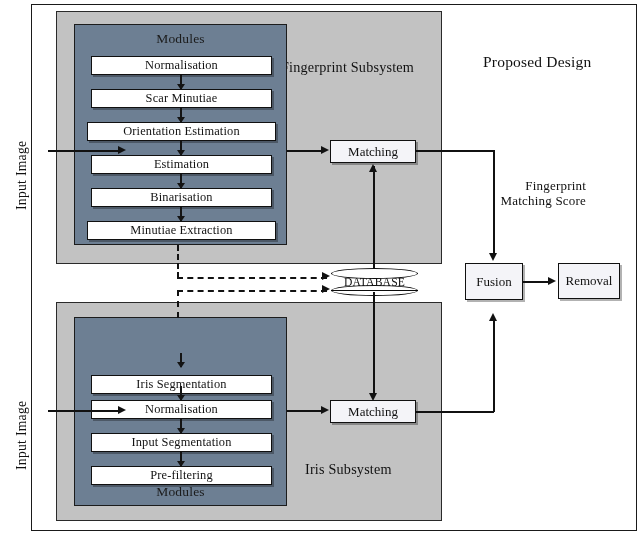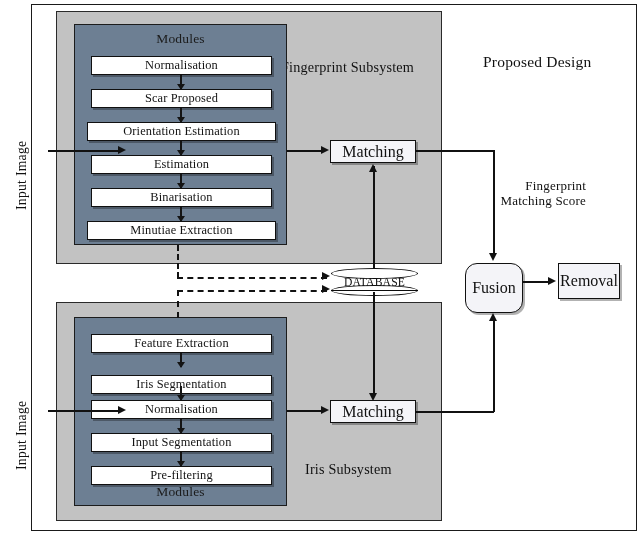--- a/index.html
+++ b/index.html
@@ -102,28 +102,28 @@
 
   
   .proc-box {
     position: absolute;
     background: #f4f4f8;
     border: 1.7px solid #101010;
     box-sizing: border-box;
     display: flex;
     align-items: center;
     justify-content: center;
-    font-size: 16px;
+    font-size: 13px;
     color: #111111;
     box-shadow: 2px 2px 0 rgba(0,0,0,.30);
     white-space: nowrap;
   }
   #matching-fingerprint { left: 330px; top: 140px; width: 86px; height: 23px; }
   #matching-iris        { left: 330px; top: 400px; width: 86px; height: 23px; }
-  #fusion-box           { left: 465px; top: 263px; width: 58px; height: 50px; border-radius: 12px; }
+  #fusion-box           { left: 465px; top: 263px; width: 58px; height: 37px; }
   #decision-box         { left: 558px; top: 263px; width: 62px; height: 36px; }
 
   
   #database-cylinder {
     position: absolute;
     left: 331px;
     top: 268px;
     width: 87px;
     height: 28px;
   }
@@ -239,21 +239,21 @@
 
   <div class="label" id="label-fingerprint-subsystem">Fingerprint Subsystem</div>
 
   <div class="module-panel" id="fingerprint-modules">
 
     <div class="modules-caption" id="fp-modules-caption">Modules</div>
 
     <div class="step-box" style="top:31px">Normalisation</div>
     <div class="step-link" style="top:50px;height:14px"></div>
 
-    <div class="step-box" style="top:64px">Scar Proposed</div>
+    <div class="step-box" style="top:64px">Scar Minutiae</div>
     <div class="step-link" style="top:83px;height:14px"></div>
 
     <div class="step-box wide" style="top:97px">Orientation Estimation</div>
     <div class="step-link" style="top:116px;height:14px"></div>
 
     <div class="step-box" style="top:130px">Estimation</div>
     <div class="step-link" style="top:149px;height:14px"></div>
 
     <div class="step-box" style="top:163px">Binarisation</div>
     <div class="step-link" style="top:182px;height:14px"></div>
@@ -269,21 +269,20 @@
   <div class="arrow-right" style="left:321px;top:146px"></div>
 
   <div class="proc-box" id="matching-fingerprint">Matching</div>
 
   <div class="subsystem-panel" id="iris-panel"></div>
 
   <div class="label" id="label-iris-subsystem">Iris Subsystem</div>
 
   <div class="module-panel" id="iris-modules">
 
-    <div class="step-box" style="top:16px">Feature Extraction</div>
     <div class="step-link" style="top:35px;height:14px"></div>
 
     <div class="step-box" style="top:57px">Iris Segmentation</div>
     <div class="step-link" style="top:68px;height:14px"></div>
 
     <div class="step-box" style="top:82px">Normalisation</div>
     <div class="step-link" style="top:101px;height:14px"></div>
 
     <div class="step-box" style="top:115px">Input Segmentation</div>
     <div class="step-link" style="top:134px;height:14px"></div>

